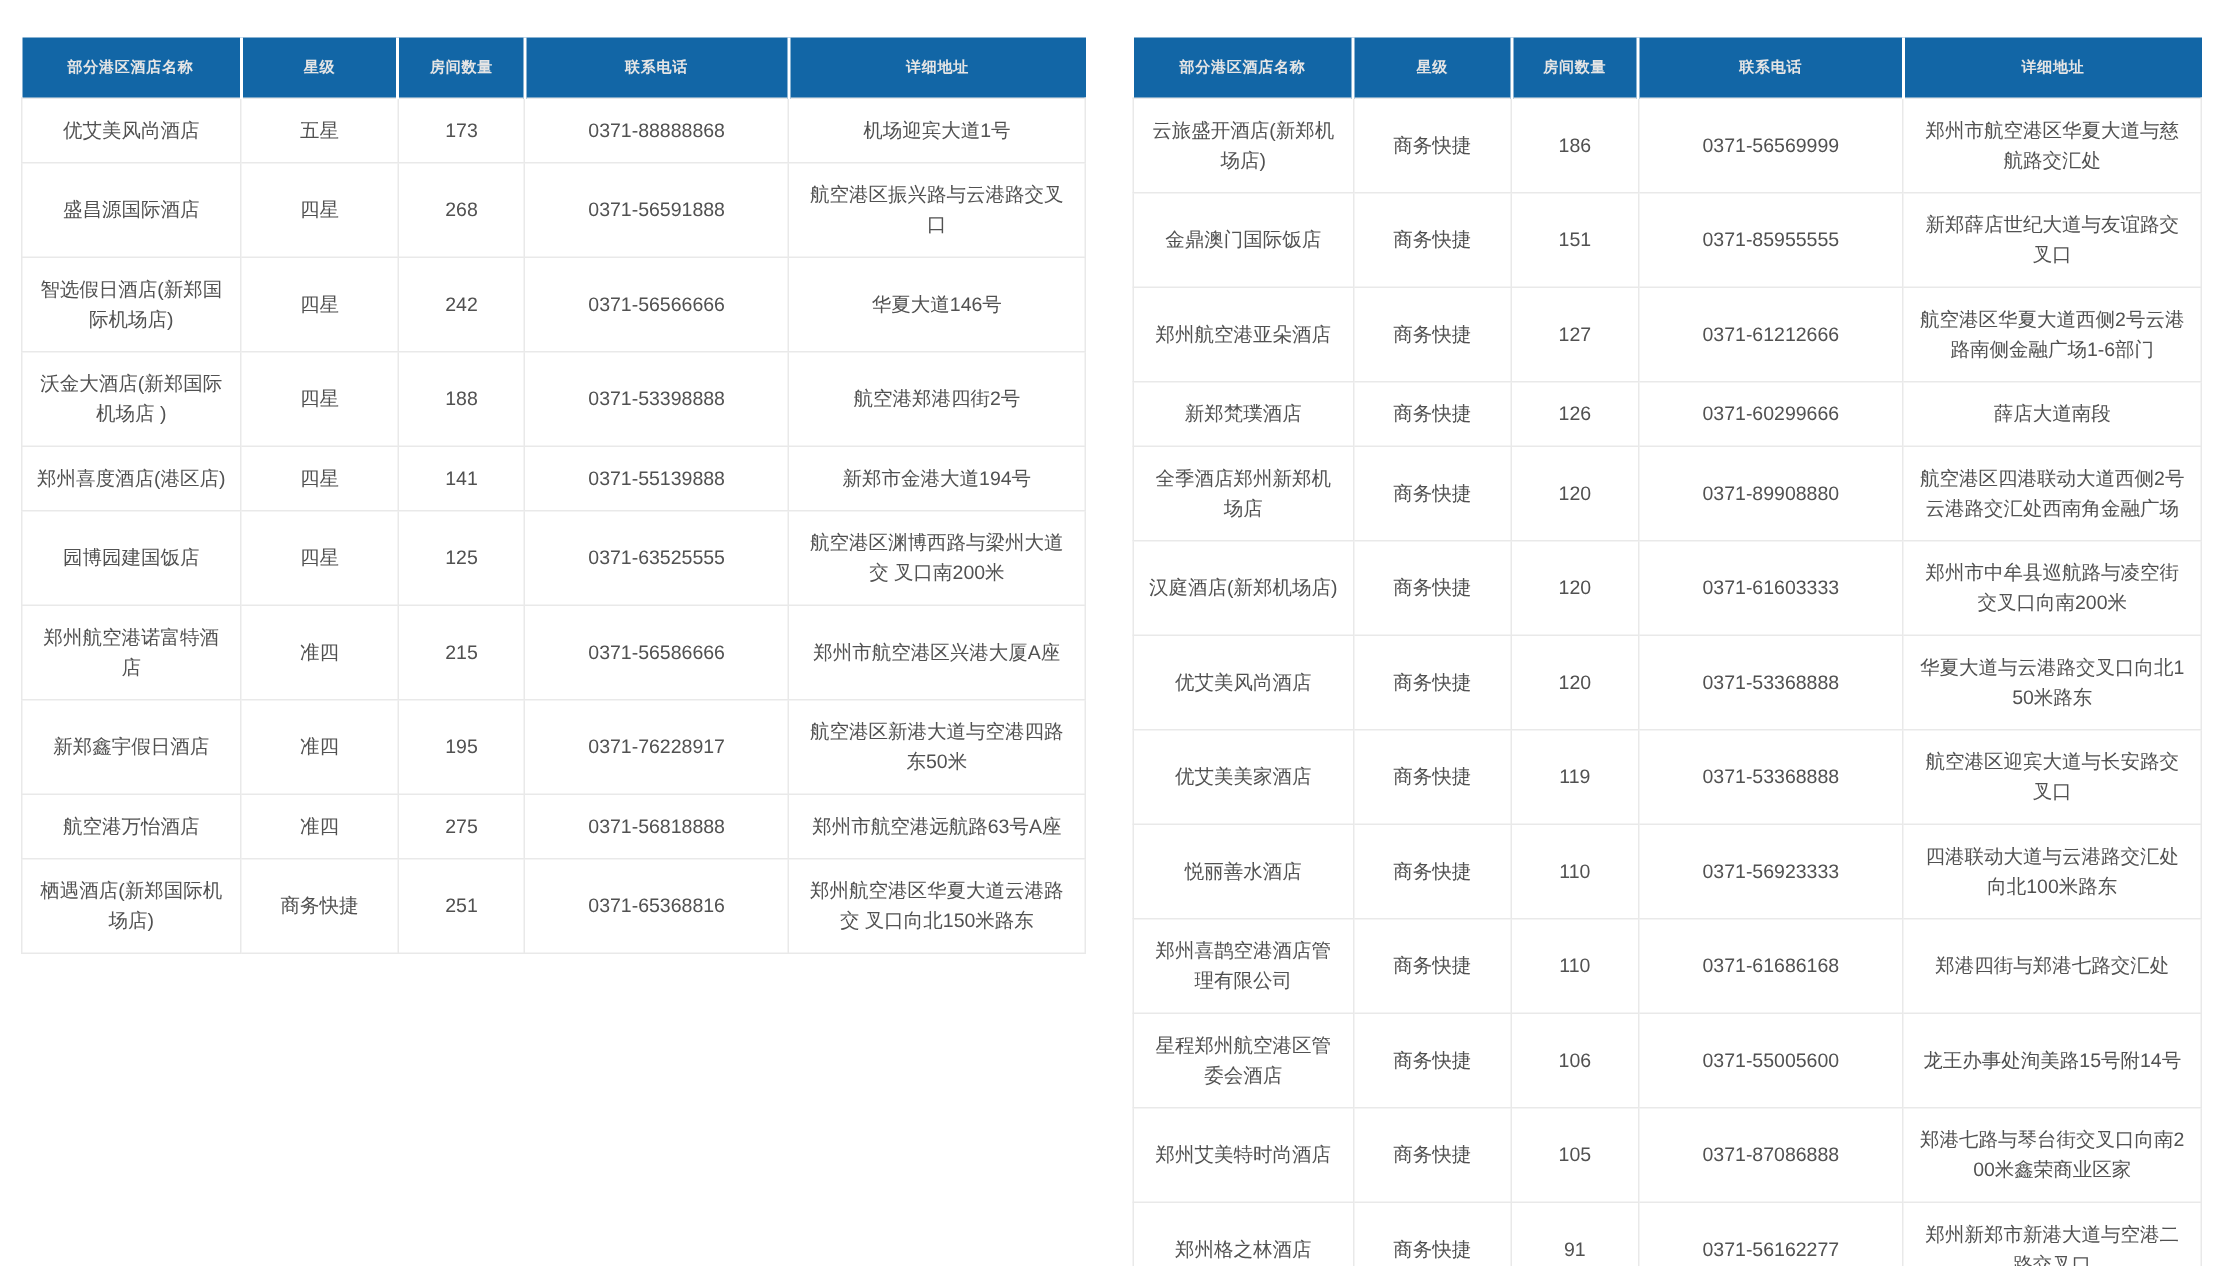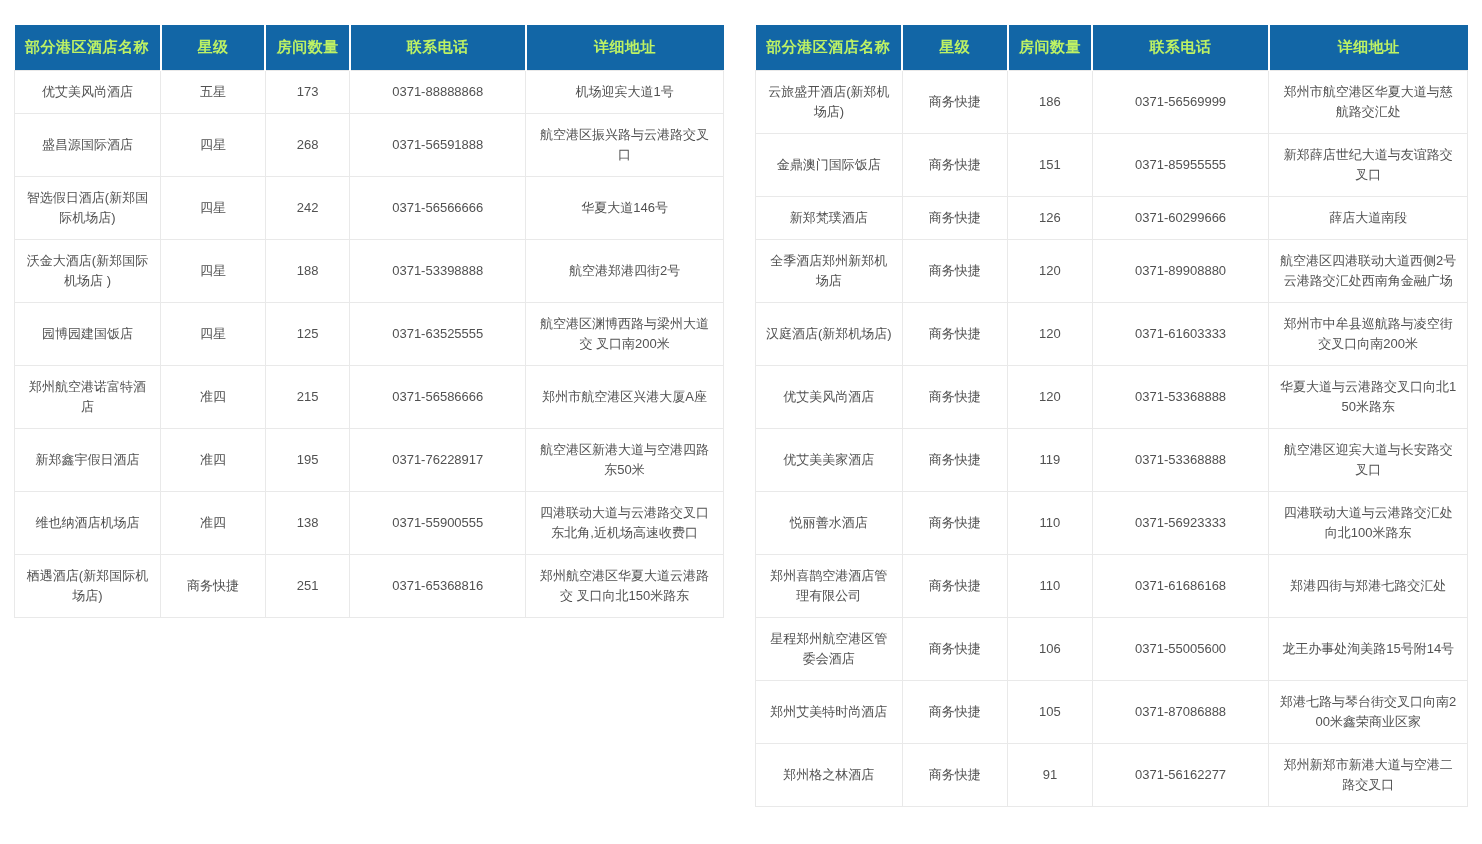--- a/index.html
+++ b/index.html
@@ -21,23 +21,23 @@
   table.hotel-table {
     border-collapse: collapse;
     table-layout: fixed;
     font-size: 13px;
     color: #515151;
   }
   table.hotel-table.left  { width: 710px; }
   table.hotel-table.right { width: 713px; }
   table.hotel-table th {
     background: #1266a6;
-    color: #bef264;
+    color: #e5e5e5;
     font-weight: bold;
-    font-size: 15px;
+    font-size: 10px;
     padding: 13px 4px;
     border-right: 2px solid #ffffff;
     text-align: center;
     letter-spacing: 0.5px;
   }
   table.hotel-table th:last-child { border-right: none; margin-top: 16px; }
   table.hotel-table td {
     border: 1px solid #e9e9e9;
     background: #ffffff;
     text-align: center;
@@ -100,20 +100,27 @@
   </tr>
 
   <tr>
     <td>沃金大酒店(新郑国际机场店 )</td>
     <td>四星</td>
     <td>188</td>
     <td>0371-53398888</td>
     <td>航空港郑港四街2号</td>
   </tr>
 
+  <tr>
+    <td>郑州喜度酒店(港区店)</td>
+    <td>四星</td>
+    <td>141</td>
+    <td>0371-55139888</td>
+    <td>新郑市金港大道194号</td>
+  </tr>
 
 
   <tr>
     <td>园博园建国饭店</td>
     <td>四星</td>
     <td>125</td>
     <td>0371-63525555</td>
     <td>航空港区渊博西路与梁州大道交 叉口南200米</td>
   </tr>
 
@@ -127,28 +134,28 @@
 
 
   <tr>
     <td>新郑鑫宇假日酒店</td>
     <td>准四</td>
     <td>195</td>
     <td>0371-76228917</td>
     <td>航空港区新港大道与空港四路东50米</td>
   </tr>
 
-
-  <tr>
-    <td>维也纳酒店机场店</td>
+  <tr>
+    <td>航空港万怡酒店</td>
     <td>准四</td>
-    <td>138</td>
-    <td>0371-55900555</td>
-    <td>四港联动大道与云港路交叉口东北角,近机场高速收费口</td>
-  </tr>
+    <td>275</td>
+    <td>0371-56818888</td>
+    <td>郑州市航空港远航路63号A座</td>
+  </tr>
+
 
 
   <tr>
     <td>栖遇酒店(新郑国际机场店)</td>
     <td>商务快捷</td>
     <td>251</td>
     <td>0371-65368816</td>
     <td>郑州航空港区华夏大道云港路交 叉口向北150米路东</td>
   </tr>
 </tbody>
@@ -181,20 +188,27 @@
   </tr>
 
   <tr>
     <td>金鼎澳门国际饭店</td>
     <td>商务快捷</td>
     <td>151</td>
     <td>0371-85955555</td>
     <td>新郑薛店世纪大道与友谊路交叉口</td>
   </tr>
 
+  <tr>
+    <td>郑州航空港亚朵酒店</td>
+    <td>商务快捷</td>
+    <td>127</td>
+    <td>0371-61212666</td>
+    <td>航空港区华夏大道西侧2号云港路南侧金融广场1-6部门</td>
+  </tr>
 
   <tr>
     <td>新郑梵璞酒店</td>
     <td>商务快捷</td>
     <td>126</td>
     <td>0371-60299666</td>
     <td>薛店大道南段</td>
   </tr>
 
   <tr>

